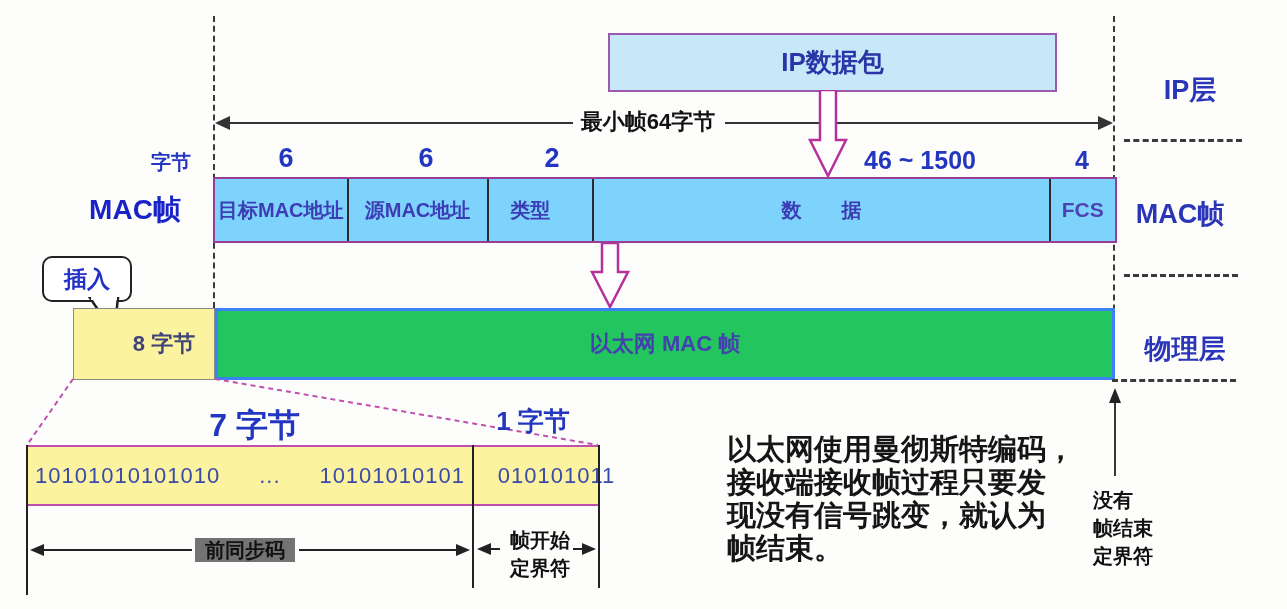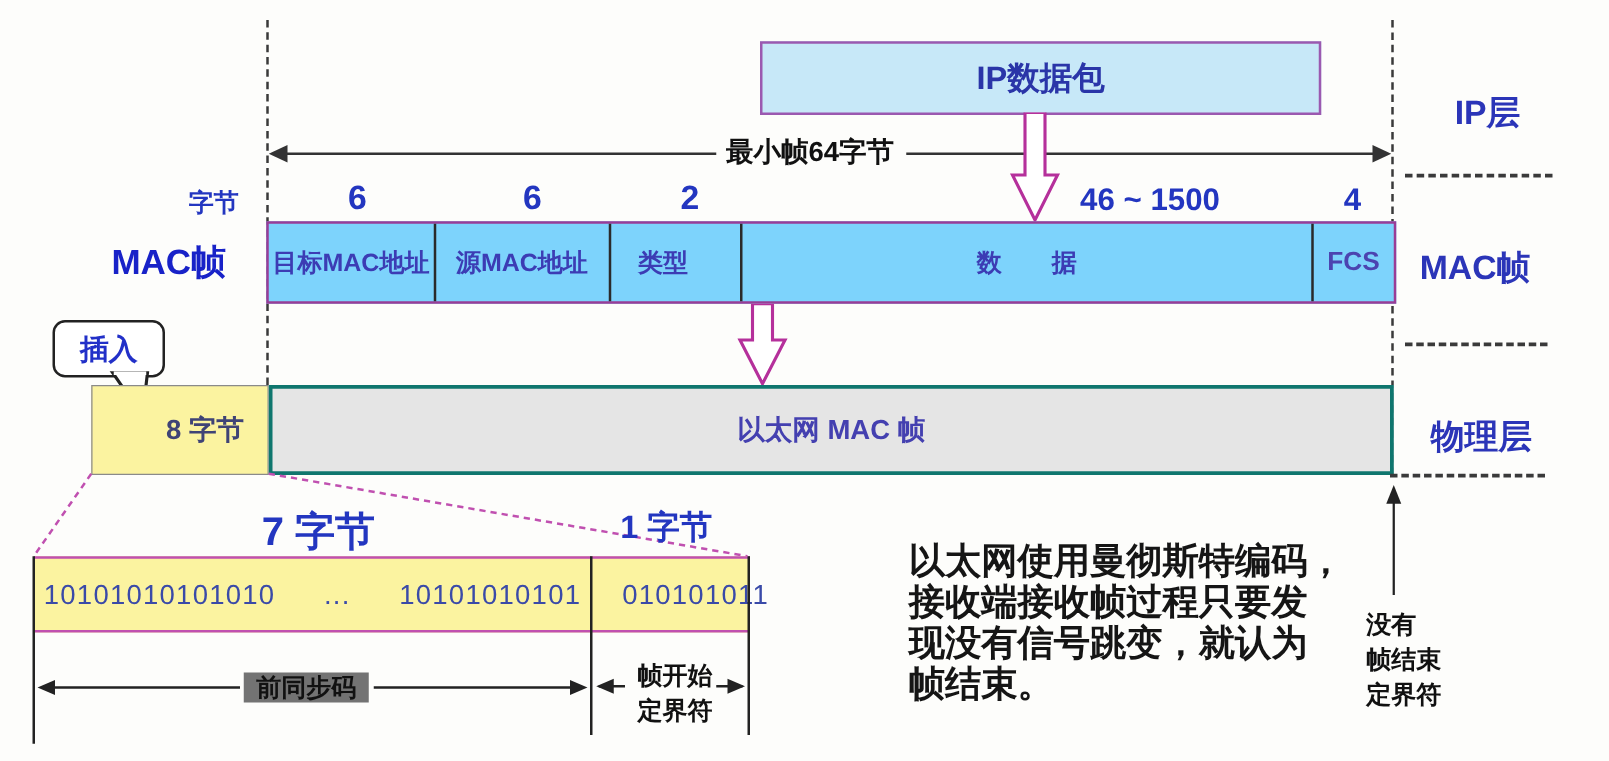--- a/index.html
+++ b/index.html
@@ -89,21 +89,21 @@
     <span>插入</span>
   </div>
   <svg class="abs" style="left:80px;top:297px;" width="50" height="40">
     <polygon points="10,1 38,1 34,36" fill="#ffffff" stroke="#222" stroke-width="2.5"></polygon>
     <rect x="11" y="0" width="26" height="3" fill="#ffffff"></rect>
   </svg>
 
   <div class="abs ctr yellow-box" style="left:73px;top:308px;width:142px;height:72px;border:1.5px solid #8a8a8a;box-sizing:border-box;font-size:22px;font-weight:600;color:#3f4376;">
     <span>8 字节</span>
   </div>
-  <div class="abs ctr" style="left:215px;top:308px;width:900px;height:72px;background:#e5e5e5;border:3px solid #0f766e;box-sizing:border-box;font-size:22px;font-weight:bold;color:#4440b0;">
+  <div class="abs ctr" style="left:215px;top:308px;width:900px;height:72px;background:#22c55e;border:3px solid #3b82f6;box-sizing:border-box;font-size:22px;font-weight:bold;color:#4440b0;">
     <span>以太网 MAC 帧</span>
   </div>
 
   <svg class="abs" style="left:0;top:370px;" width="650" height="85">
     <line x1="73" y1="9" x2="27" y2="75" stroke="#c050b0" stroke-width="2" stroke-dasharray="5,4"></line>
     <line x1="215" y1="9" x2="598" y2="75" stroke="#c050b0" stroke-width="2" stroke-dasharray="5,4"></line>
   </svg>
 
   <div class="abs blue" style="left:170px;top:404px;width:130px;font-size:32px;text-align:right;">7 字节</div>
   <div class="abs blue" style="left:478px;top:404px;width:110px;font-size:26px;text-align:center;">1 字节</div>

